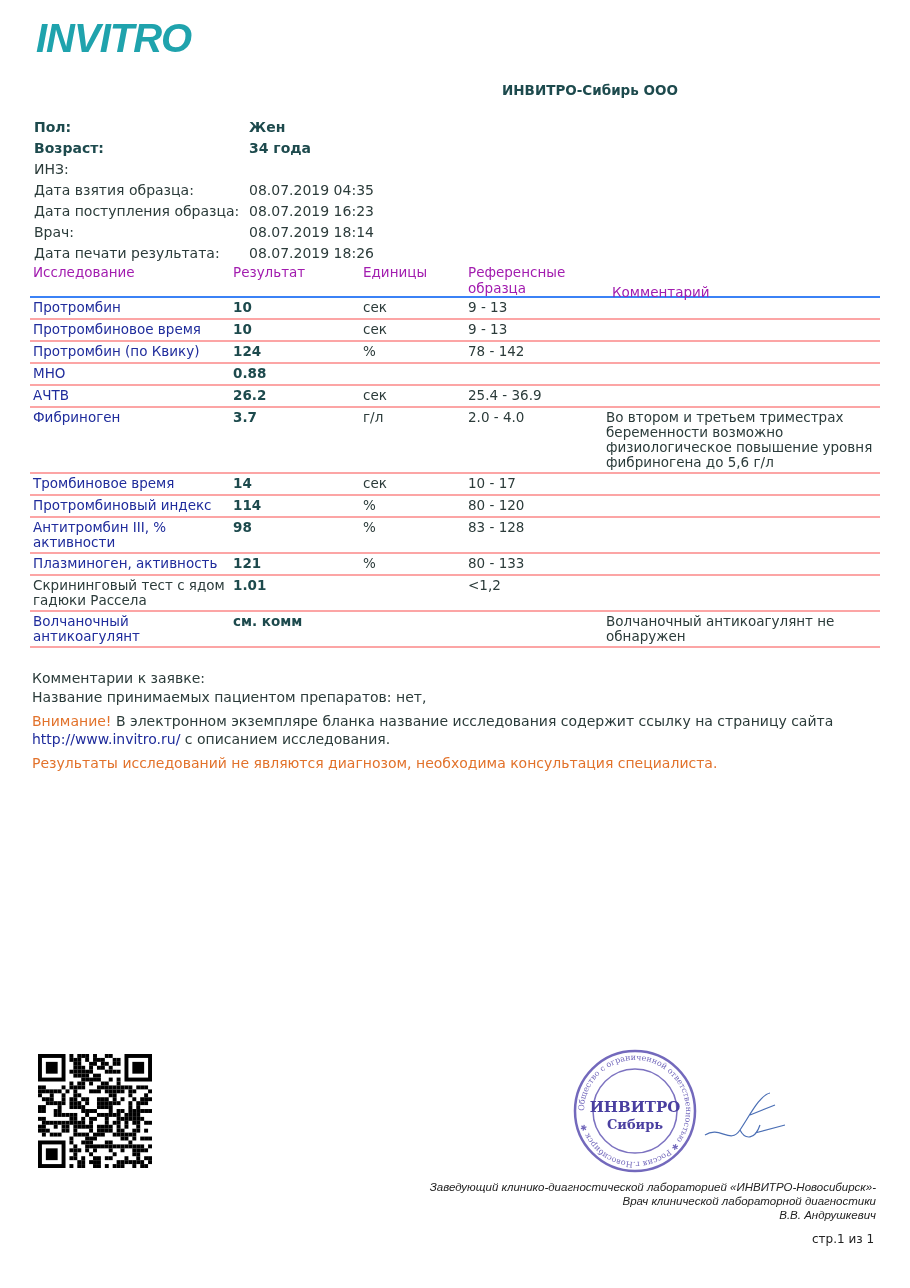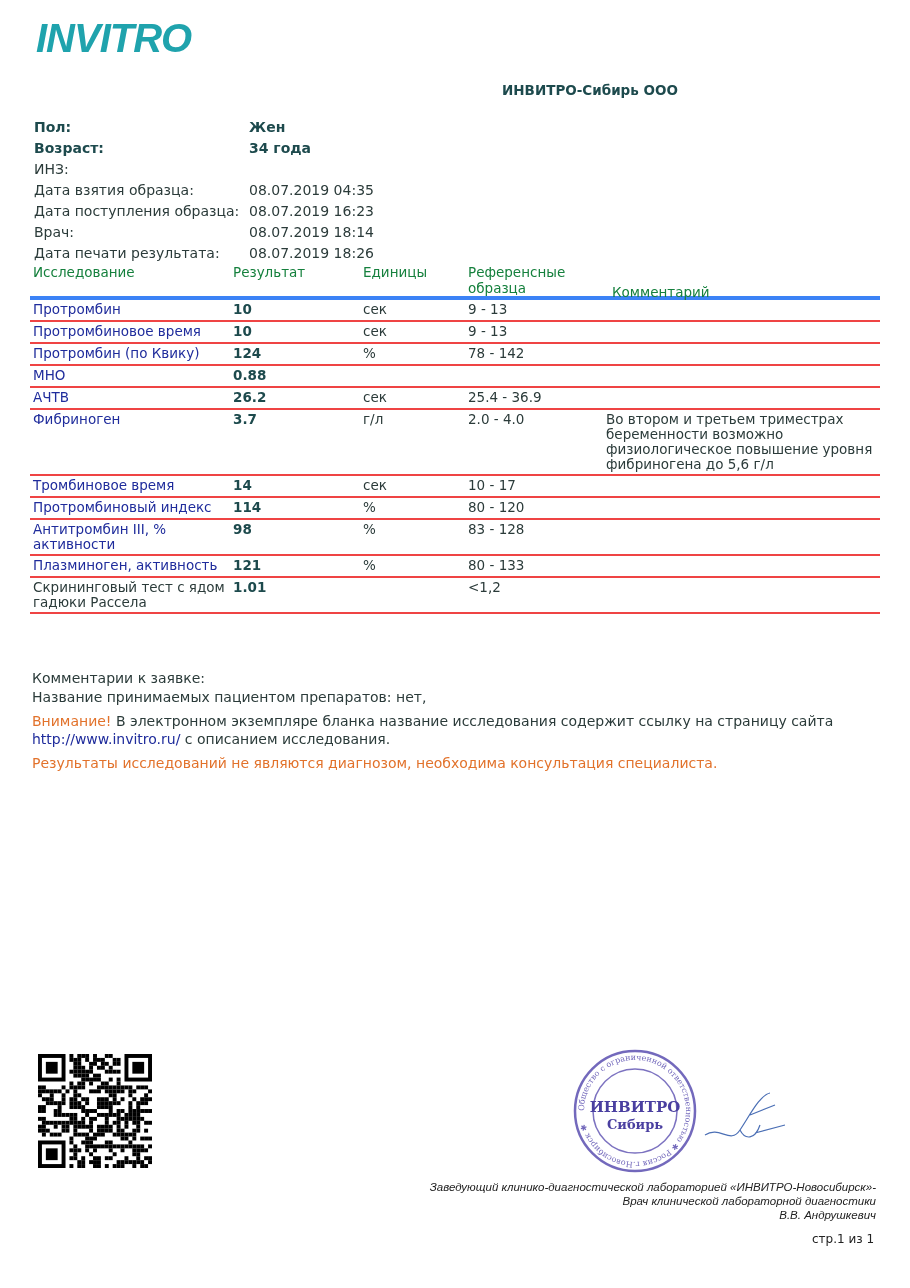--- a/index.html
+++ b/index.html
@@ -8,23 +8,23 @@
   .logo { position: absolute; left: 36px; top: 16px; font-family: "Liberation Sans", sans-serif;
           font-weight: bold; font-style: italic; font-size: 40px; letter-spacing: -1px; color: #1fa3ad; }
   .company { position: absolute; left: 502px; top: 82px; font-size: 13.5px; font-weight: bold; color: #1d4a4d; }
   .info { position: absolute; left: 34px; top: 104px; font-size: 14px; margin-top: 13px; }
   .info-row { height: 21px; line-height: 21px; display: flex; }
   .info-row .k { width: 215px; color: #2b3b3a; }
   .info-row .v { color: #2b3b3a; }
   .info-row.bold .k, .info-row.bold .v { font-weight: bold; color: #1d4a4d; }
 
   .tbl { position: absolute; left: 30px; top: 262px; width: 850px; font-size: 13.5px; }
-  .thead { display: flex; height: 34px; border-bottom: 4px solid #3b82f6; color: #15803d; }
+  .thead { display: flex; height: 34px; border-bottom: 2px solid #3b82f6; color: #a21caf; }
   .thead div { line-height: 16px; padding-top: 2px; }
-  .row { display: flex; border-bottom: 2px solid #ef4444; min-height: 20px; }
+  .row { display: flex; border-bottom: 2px solid #fca5a5; min-height: 20px; }
   .row > div { line-height: 15px; padding-top: 2px; padding-bottom: 2px; }
   .c1 { width: 200px; padding-left: 3px; }
   .c2 { width: 130px; }
   .c3 { width: 105px; }
   .c4 { width: 138px; }
   .c5 { width: 274px; }
   .row .c1 { color: #1f2c9c; }
   .row .c1.plain { color: #2b3b3a; }
   .row .c2 { font-weight: bold; color: #1d4a4d; }
   .row .c3, .row .c4, .row .c5 { color: #2b3b3a; }
@@ -159,20 +159,27 @@
         <div class="c3">%</div>
         <div class="c4">80 - 133</div>
         <div class="c5"></div>
       </div>
       <div class="row">
         <div class="c1 plain">Скрининговый тест с ядом гадюки Рассела</div>
         <div class="c2">1.01</div>
         <div class="c3"></div>
         <div class="c4">&lt;1,2</div>
         <div class="c5"></div>
+      </div>
+      <div class="row">
+        <div class="c1">Волчаночный антикоагулянт</div>
+        <div class="c2">см. комм</div>
+        <div class="c3"></div>
+        <div class="c4"></div>
+        <div class="c5">Волчаночный антикоагулянт не обнаружен</div>
       </div>
     </div>
 </div>
 
 <div class="comments">
   <div>Комментарии к заявке:</div>
   <div>Название принимаемых пациентом препаратов: нет,</div>
 </div>
 
 <div class="notice">

